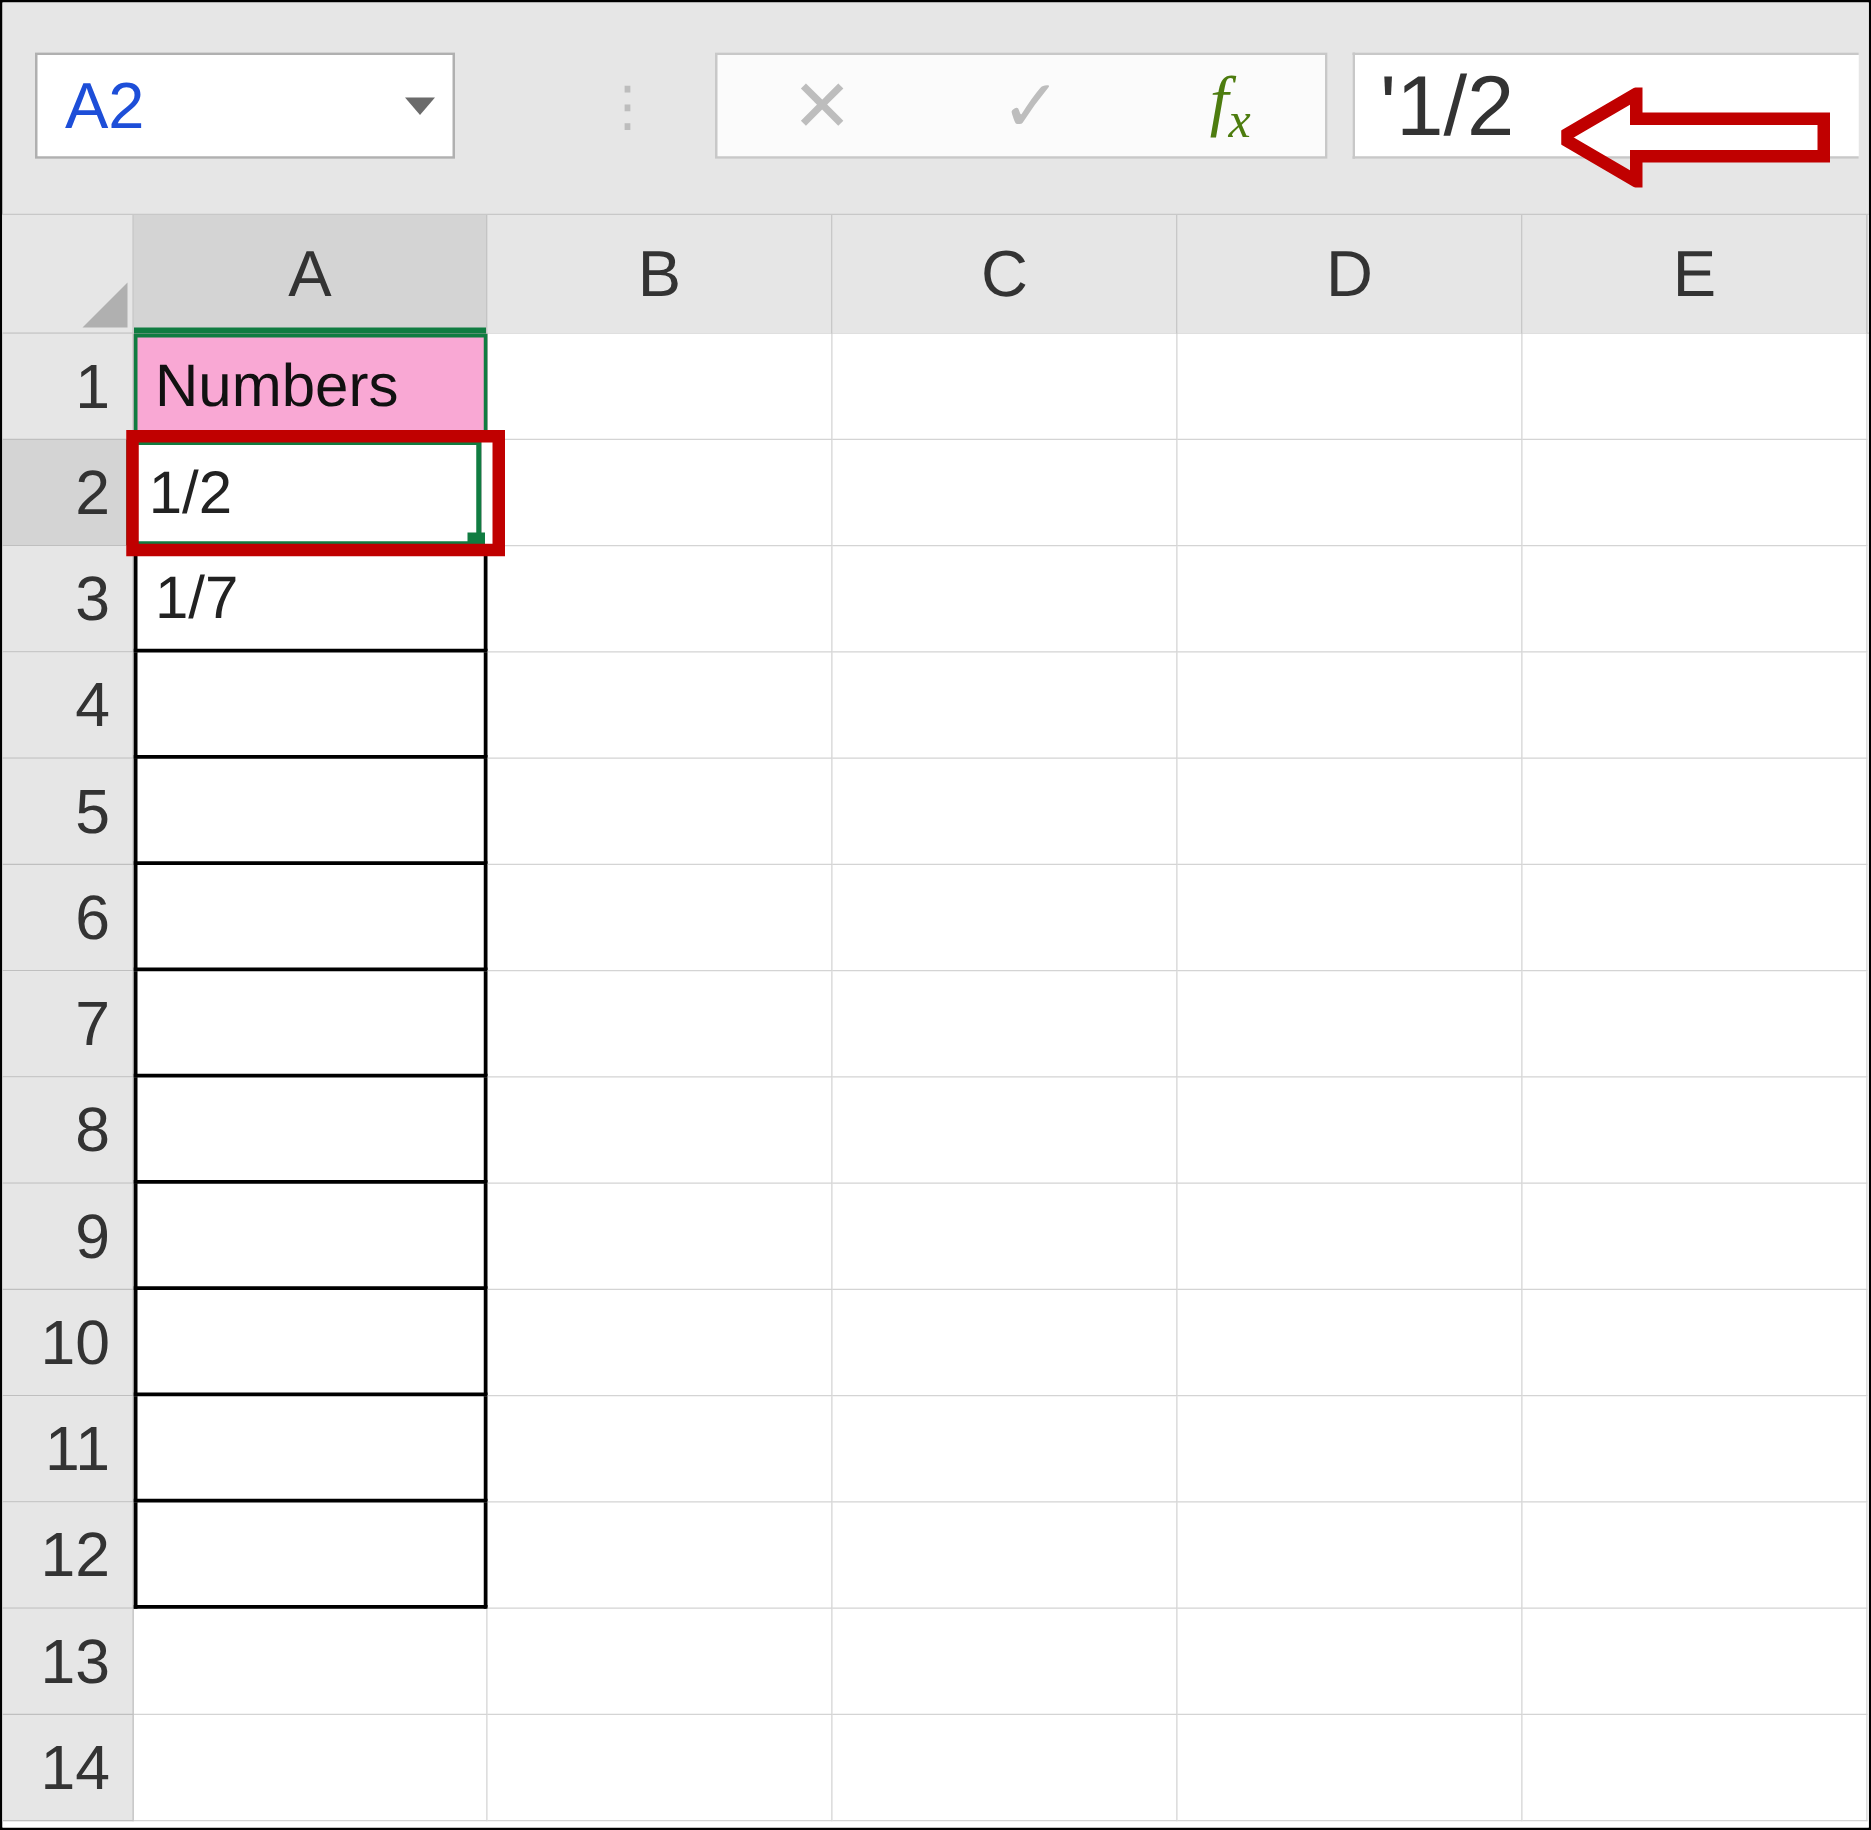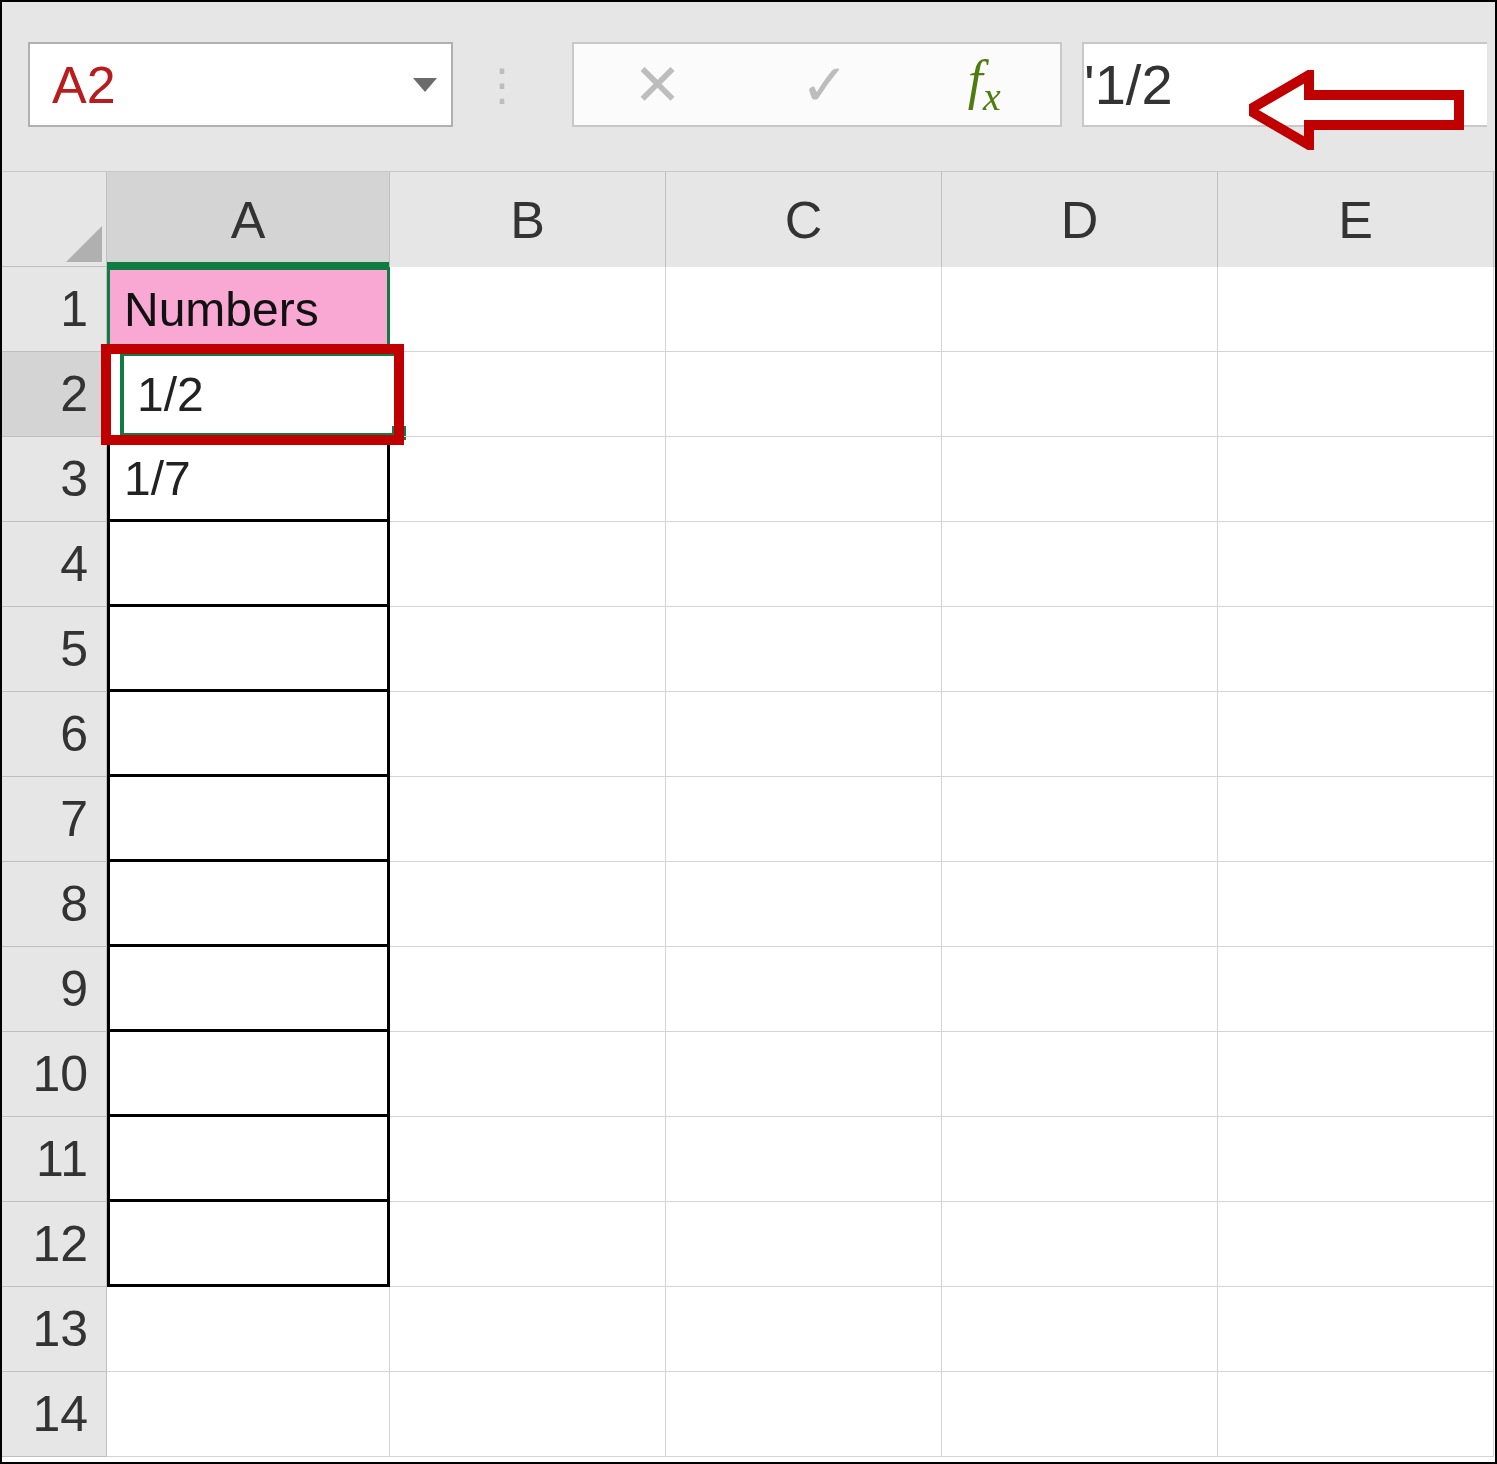--- a/index.html
+++ b/index.html
@@ -11,26 +11,26 @@
   .formula-bar {
     position: relative;
     width: 100%;
     height: 170px;
     background: #e6e6e6;
     border-bottom: 1px solid #c8c8c8;
   }
   .name-box {
     position: absolute;
     left: 26px; top: 40px;
-    width: 425px; height: 85px;
+    width: 336px; height: 85px;
     background: #fff;
     border: 2px solid #b0b0b0;
     display: flex; align-items: center;
     font-size: 52px;
-    color: #b91c1c;
+    color: #1d4ed8;
     padding-left: 22px;
   }
   .name-box .dd {
     position: absolute; right: 14px; top: 50%; transform: translateY(-50%);
     width: 0; height: 0;
     border-left: 12px solid transparent;
     border-right: 12px solid transparent;
     border-top: 14px solid #6b6b6b;
   }
   .vbar {
@@ -54,21 +54,22 @@
   .cmd-box .fx sub { font-size: 40px; }
   .formula-input {
     position: absolute;
     left: 1080px; top: 40px;
     right: 8px; height: 85px;
     background: #fff;
     border-top: 2px solid #c8c8c8;
     border-left: 2px solid #c8c8c8;
     border-bottom: 2px solid #c8c8c8;
     display: flex; align-items: center;
-    font-size: 56px; color: #333;
+    font-size: 68px; color: #333;
+    padding-left: 20px;
   }
   .arrow-callout {
     position: absolute;
     left: 1247px; top: 68px;
   }
 
   
   .grid-area {
     position: relative;
     width: 100%;
@@ -194,21 +195,21 @@
         <div class="row-head" style="top: 690px; height: 85px;">8</div>
         <div class="row-head" style="top: 775px; height: 85px;">9</div>
         <div class="row-head" style="top: 860px; height: 85px;">10</div>
         <div class="row-head" style="top: 945px; height: 85px;">11</div>
         <div class="row-head" style="top: 1030px; height: 85px;">12</div>
         <div class="row-head" style="top: 1115px; height: 85px;">13</div>
         <div class="row-head" style="top: 1200px; height: 85px;">14</div>
       </div>
     <div id="cells">
         <div class="cell header-cell" style="left: 105px; top: 95px; width: 283px; height: 85px;">Numbers</div>
-        <div class="cell selected-cell" style="left: 118px; top: 180px; width: 283px; height: 85px; border-width: 3px; border-style: solid; border-color: rgb(0, 0, 0);">1/2<div class="fill-handle"></div></div>
+        <div class="cell selected-cell" style="left: 100px; top: 180px; width: 283px; height: 85px; border-width: 3px; border-style: solid; border-color: rgb(0, 0, 0);">1/2<div class="fill-handle"></div></div>
         <div class="cell" style="left: 105px; top: 265px; width: 283px; height: 85px; border-left: 3px solid rgb(0, 0, 0); border-right: 3px solid rgb(0, 0, 0); border-bottom: 3px solid rgb(0, 0, 0);">1/7</div>
         <div class="cell" style="left: 105px; top: 350px; width: 283px; height: 85px; border-left: 3px solid rgb(0, 0, 0); border-right: 3px solid rgb(0, 0, 0); border-bottom: 3px solid rgb(0, 0, 0);"></div>
         <div class="cell" style="left: 105px; top: 435px; width: 283px; height: 85px; border-left: 3px solid rgb(0, 0, 0); border-right: 3px solid rgb(0, 0, 0); border-bottom: 3px solid rgb(0, 0, 0);"></div>
         <div class="cell" style="left: 105px; top: 520px; width: 283px; height: 85px; border-left: 3px solid rgb(0, 0, 0); border-right: 3px solid rgb(0, 0, 0); border-bottom: 3px solid rgb(0, 0, 0);"></div>
         <div class="cell" style="left: 105px; top: 605px; width: 283px; height: 85px; border-left: 3px solid rgb(0, 0, 0); border-right: 3px solid rgb(0, 0, 0); border-bottom: 3px solid rgb(0, 0, 0);"></div>
         <div class="cell" style="left: 105px; top: 690px; width: 283px; height: 85px; border-left: 3px solid rgb(0, 0, 0); border-right: 3px solid rgb(0, 0, 0); border-bottom: 3px solid rgb(0, 0, 0);"></div>
         <div class="cell" style="left: 105px; top: 775px; width: 283px; height: 85px; border-left: 3px solid rgb(0, 0, 0); border-right: 3px solid rgb(0, 0, 0); border-bottom: 3px solid rgb(0, 0, 0);"></div>
         <div class="cell" style="left: 105px; top: 860px; width: 283px; height: 85px; border-left: 3px solid rgb(0, 0, 0); border-right: 3px solid rgb(0, 0, 0); border-bottom: 3px solid rgb(0, 0, 0);"></div>
         <div class="cell" style="left: 105px; top: 945px; width: 283px; height: 85px; border-left: 3px solid rgb(0, 0, 0); border-right: 3px solid rgb(0, 0, 0); border-bottom: 3px solid rgb(0, 0, 0);"></div>
         <div class="cell" style="left: 105px; top: 1030px; width: 283px; height: 85px; border-left: 3px solid rgb(0, 0, 0); border-right: 3px solid rgb(0, 0, 0); border-bottom: 3px solid rgb(0, 0, 0);"></div>

